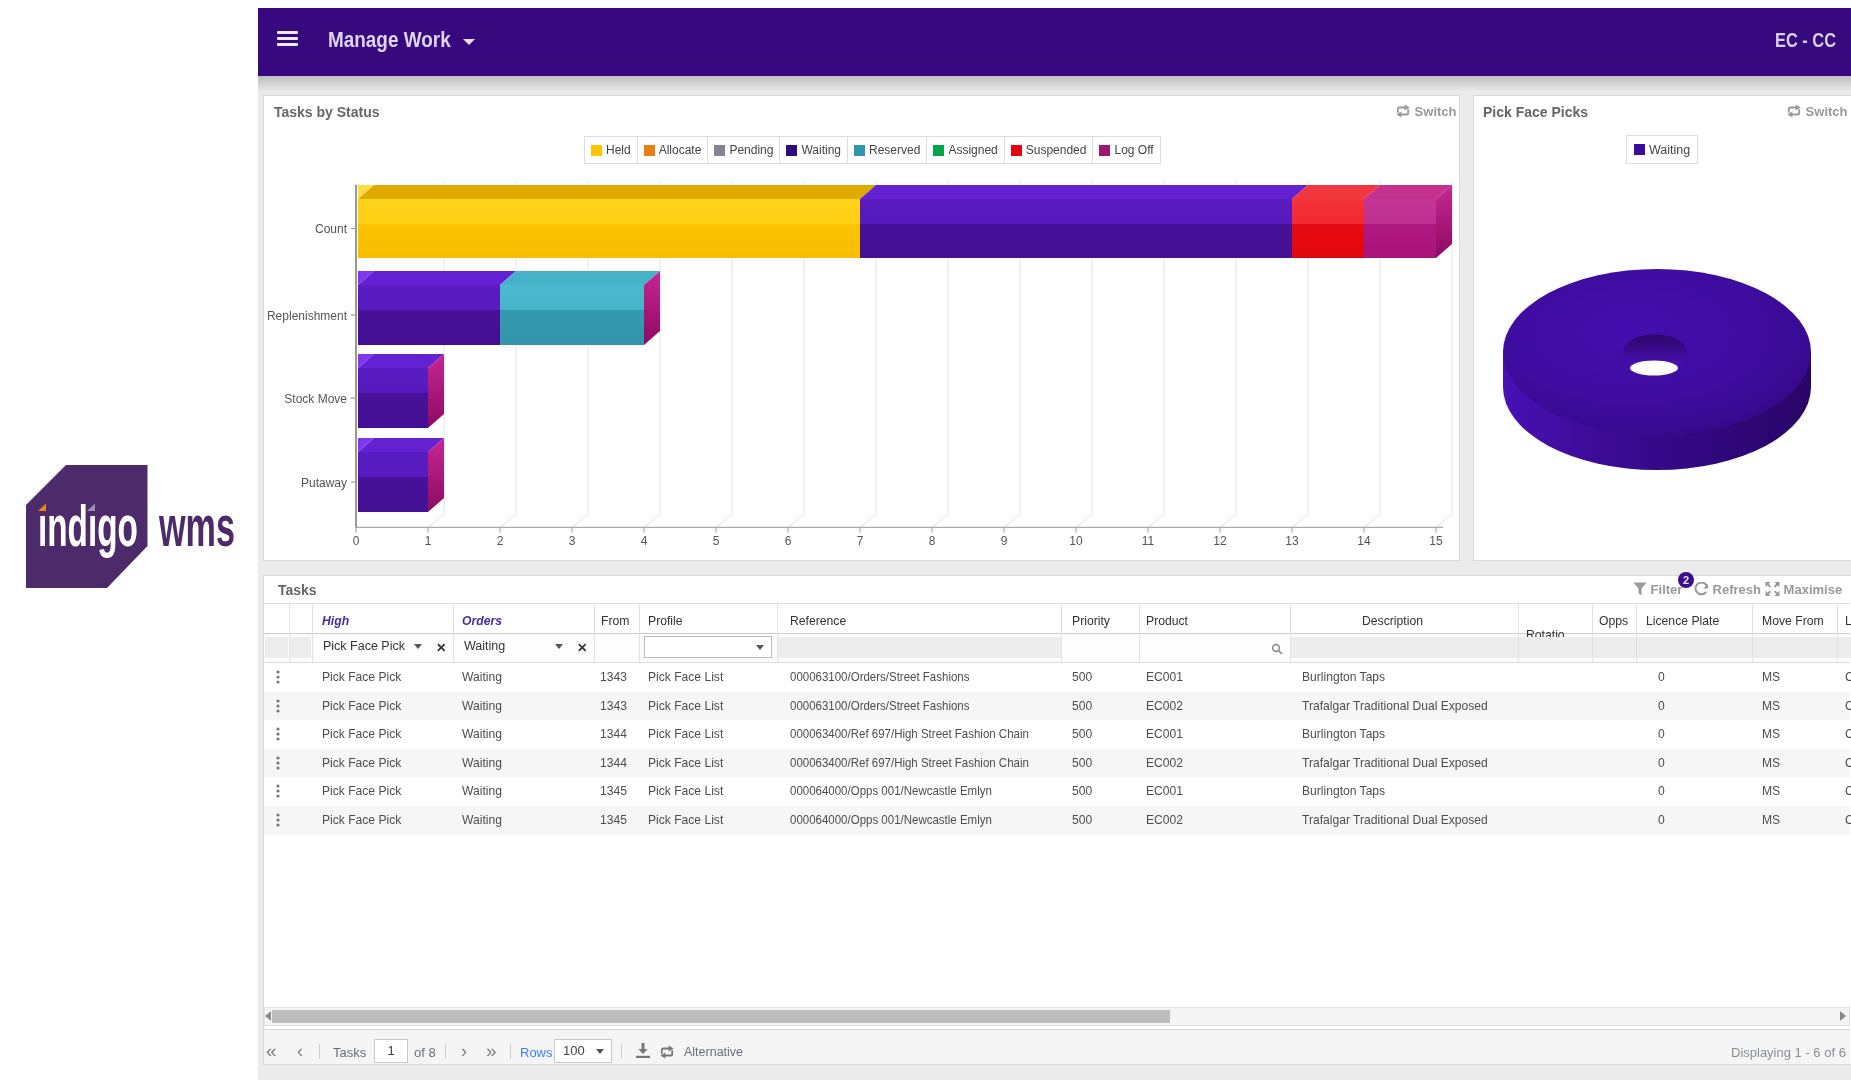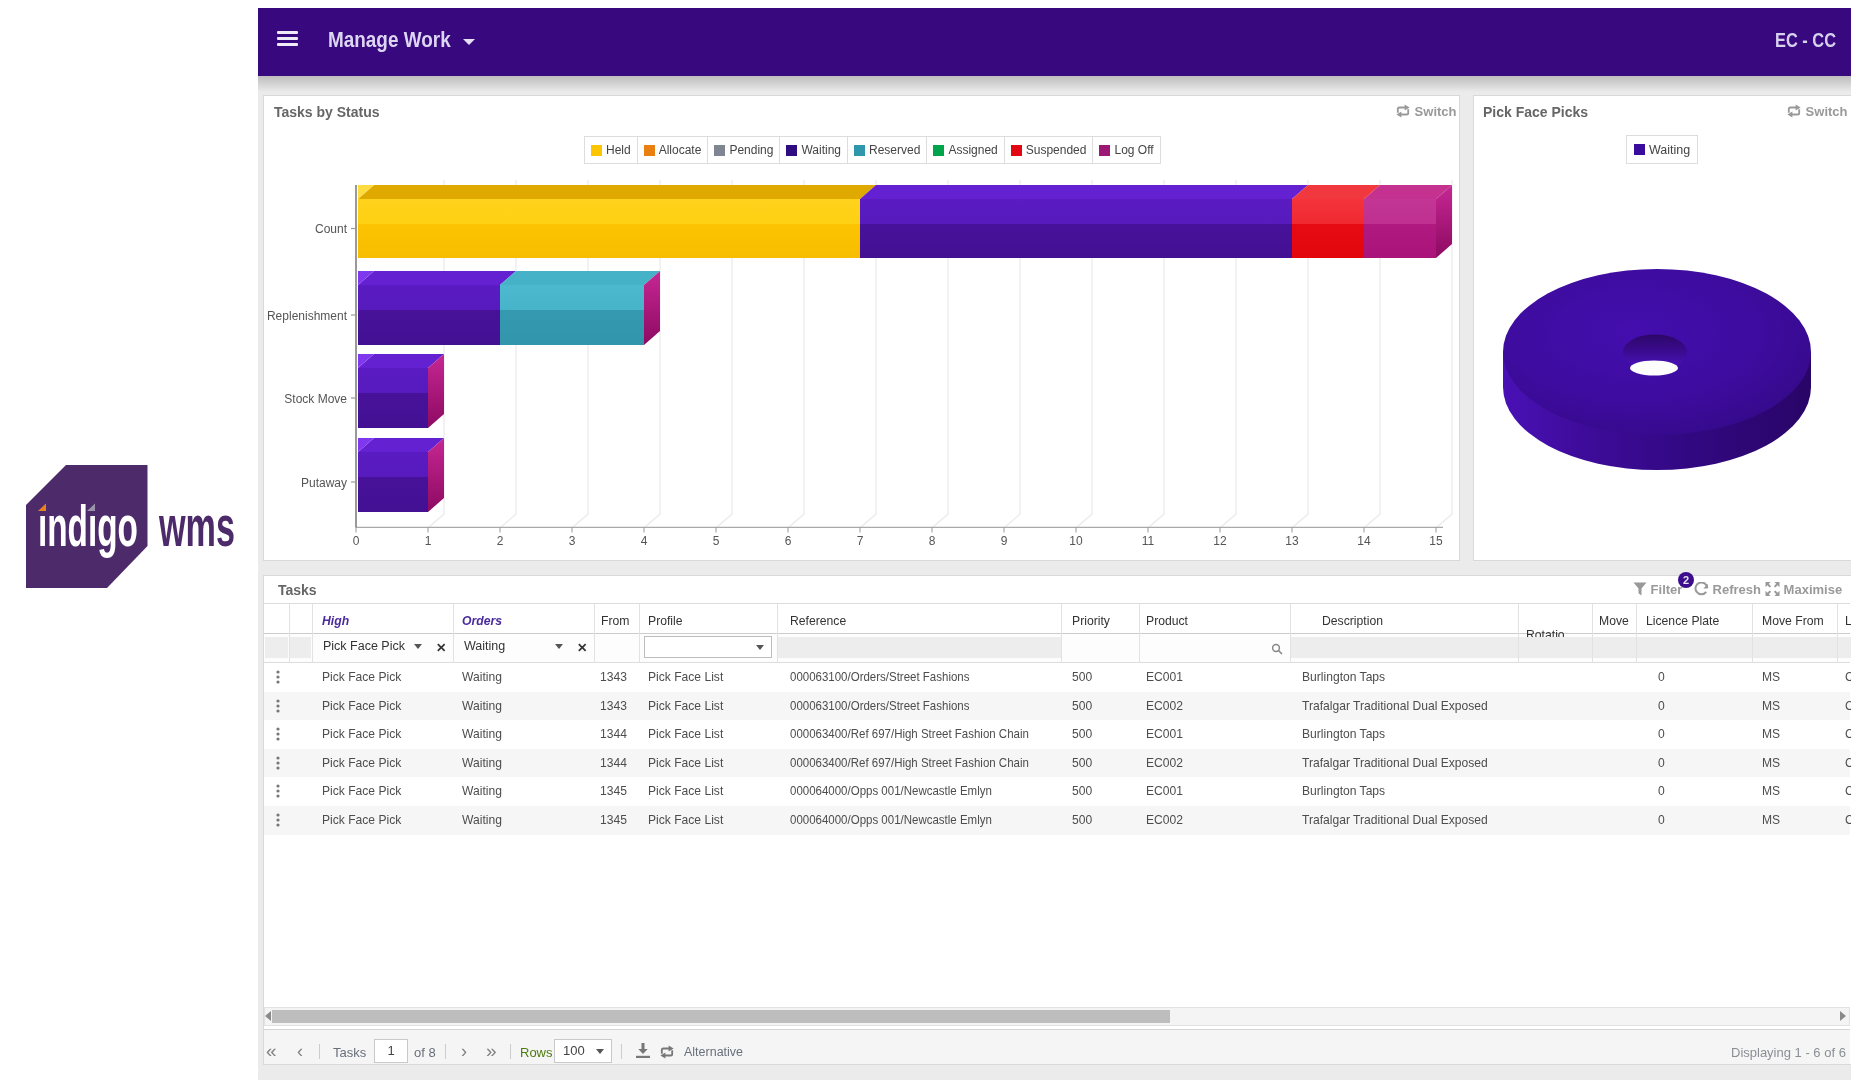--- a/index.html
+++ b/index.html
@@ -279,23 +279,23 @@
   <div class="abs" style="left:1636px;top:604px;width:1px;height:59px;background:#e2e2e2"></div>
   <div class="abs" style="left:1752px;top:604px;width:1px;height:59px;background:#e2e2e2"></div>
   <div class="abs" style="left:1837px;top:604px;width:1px;height:59px;background:#e2e2e2"></div>
   <div class="gh ghp abs" style="left:322px;top:614px">High</div>
   <div class="gh ghp abs" style="left:462px;top:614px">Orders</div>
   <div class="gh abs" style="left:601px;top:614px">From</div>
   <div class="gh abs" style="left:648px;top:614px">Profile</div>
   <div class="gh abs" style="left:790px;top:614px">Reference</div>
   <div class="gh abs" style="left:1072px;top:614px">Priority</div>
   <div class="gh abs" style="left:1146px;top:614px">Product</div>
-  <div class="gh abs" style="left:1322px;top:614px">Description</div>
+  <div class="gh abs" style="left:1362px;top:614px">Description</div>
   <div class="gh abs" style="left:1526px;top:628px">Rotatio...</div>
-  <div class="gh abs" style="left:1599px;top:614px">Move</div>
+  <div class="gh abs" style="left:1599px;top:614px">Opps</div>
   <div class="gh abs" style="left:1646px;top:614px">Licence Plate</div>
   <div class="gh abs" style="left:1762px;top:614px">Move From</div>
   <div class="gh abs" style="left:1845px;top:614px">Licen</div>
   <div class="abs" style="left:265px;top:636.5px;width:23px;height:21px;background:#ededed"></div>
   <div class="abs" style="left:290px;top:636.5px;width:21px;height:21px;background:#ededed"></div>
   <div class="abs" style="left:317px;top:636px;width:112px;height:22px">
       <span style="position:absolute;left:6px;top:3px;font-size:12.5px;color:#333">Pick Face Pick</span>
       <span style="position:absolute;right:7px;top:8px;width:0;height:0;border-left:4.5px solid transparent;border-right:4.5px solid transparent;border-top:5.5px solid #555"></span>
     </div>
   <div class="abs" style="left:436px;top:640px;font-size:12.5px;font-weight:bold;color:#333">✕</div>
@@ -429,21 +429,21 @@
   <div class="abs" style="left:266px;top:1040px;font-size:19px;color:#808080;font-weight:normal;">«</div>
   <div class="abs" style="left:297px;top:1041px;font-size:18px;color:#808080;font-weight:normal;">‹</div>
   <div class="abs" style="left:319px;top:1044px;width:1px;height:15px;background:#ccc"></div>
   <div class="abs" style="left:333px;top:1045px;font-size:13px;color:#68707c;font-weight:normal;">Tasks</div>
   <div class="abs" style="left:374px;top:1039px;width:34px;height:24px;background:#fff;border:1px solid #c9c9c9;font-size:13px;color:#444;text-align:center;line-height:22px">1</div>
   <div class="abs" style="left:414px;top:1045px;font-size:13px;color:#68707c;font-weight:normal;">of 8</div>
   <div class="abs" style="left:445px;top:1044px;width:1px;height:15px;background:#ccc"></div>
   <div class="abs" style="left:461px;top:1041px;font-size:18px;color:#808080;font-weight:normal;">›</div>
   <div class="abs" style="left:486px;top:1040px;font-size:19px;color:#808080;font-weight:normal;">»</div>
   <div class="abs" style="left:510px;top:1044px;width:1px;height:15px;background:#ccc"></div>
-  <div class="abs" style="left:520px;top:1045px;font-size:13px;color:#4d7c0f;font-weight:normal;">Rows</div>
+  <div class="abs" style="left:520px;top:1045px;font-size:13px;color:#3b82f6;font-weight:normal;">Rows</div>
   <div class="abs" style="left:554px;top:1039px;width:58px;height:24px;background:#fff;border:1px solid #c9c9c9;font-size:13px;color:#444;padding:3px 0 0 8px">100<span style="position:absolute;right:7px;top:9px;width:0;height:0;border-left:4.5px solid transparent;border-right:4.5px solid transparent;border-top:5.5px solid #555"></span></div>
   <div class="abs" style="left:621px;top:1044px;width:1px;height:15px;background:#ccc"></div>
   <div class="abs" style="left:636px;top:1043px"><svg width="14" height="15" viewBox="0 0 14 15">
         <path d="M5.5 0 h3 v6 h3.2 l-4.7 5 -4.7 -5 h3.2 z" fill="#777"></path>
         <rect x="0" y="12.8" width="14" height="2.2" fill="#777"></rect>
       </svg></div>
   <div class="abs" style="left:659px;top:1045px"><svg width="16" height="14" viewBox="0 0 16 14">
         <path d="M2.8 8.8 V5.1 a1.6 1.6 0 0 1 1.6 -1.6 H10" fill="none" stroke="#777" stroke-width="1.8"></path>
         <polygon points="9.6,0.5 14.6,3.5 9.6,6.5" fill="#777"></polygon>
         <path d="M13.2 5.2 v3.7 a1.6 1.6 0 0 1 -1.6 1.6 H6" fill="none" stroke="#777" stroke-width="1.8"></path>

